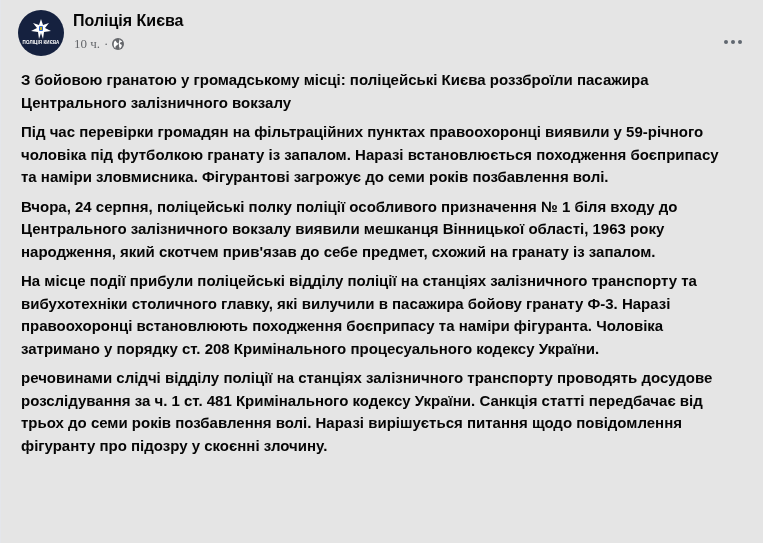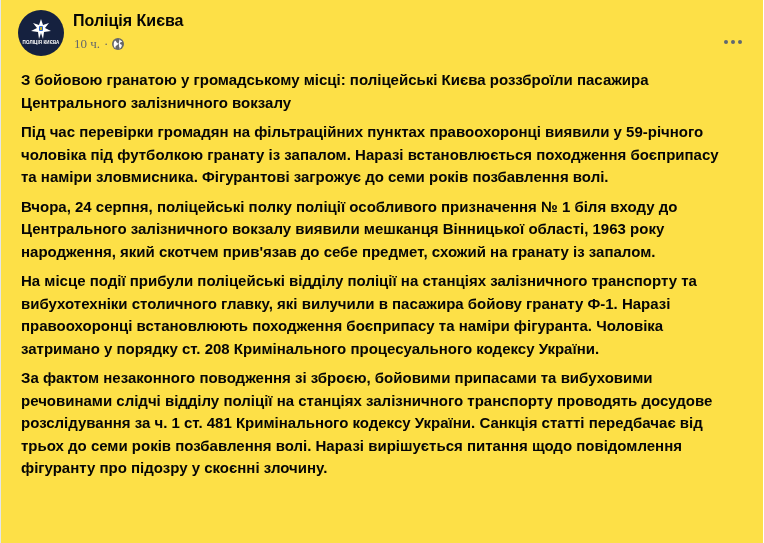--- a/index.html
+++ b/index.html
@@ -7,21 +7,21 @@
       width: 764px; height: 543px; overflow: hidden;
       background: #ffffff;
       font-family: "Liberation Sans", "DejaVu Sans", sans-serif;
       color: #050505;
     }
     .card {
       position: relative;
       width: 763px; height: 543px;
       border-left: 1px solid #e4e6eb;
       box-sizing: border-box;
-      background: #fde047;
+      background: #e5e5e5;
     }
     .header { position: absolute; left: 17px; top: 10px; height: 46px; width: 730px; }
     .avatar {
       position: absolute; left: 0; top: 0;
       width: 46px; height: 46px; border-radius: 50%;
       background: #15213f;
       display: flex; flex-direction: column; align-items: center; justify-content: center;
       overflow: hidden;
     }
     .avatar svg { display: block; margin-top: -2px; }
@@ -95,26 +95,25 @@
       <span class="line">чоловіка під футболкою гранату із запалом. Наразі встановлюється походження боєприпасу</span>
       <span class="line">та наміри зловмисника. Фігурантові загрожує до семи років позбавлення волі.</span>
     </p>
     <p class="para">
       <span class="line">Вчора, 24 серпня, поліцейські полку поліції особливого призначення № 1 біля входу до</span>
       <span class="line">Центрального залізничного вокзалу виявили мешканця Вінницької області, 1963 року</span>
       <span class="line">народження, який скотчем прив'язав до себе предмет, схожий на гранату із запалом.</span>
     </p>
     <p class="para">
       <span class="line">На місце події прибули поліцейські відділу поліції на станціях залізничного транспорту та</span>
-      <span class="line">вибухотехніки столичного главку, які вилучили в пасажира бойову гранату Ф-1. Наразі</span>
+      <span class="line">вибухотехніки столичного главку, які вилучили в пасажира бойову гранату Ф-3. Наразі</span>
       <span class="line">правоохоронці встановлюють походження боєприпасу та наміри фігуранта. Чоловіка</span>
       <span class="line">затримано у порядку ст. 208 Кримінального процесуального кодексу України.</span>
     </p>
     <p class="para">
-      <span class="line">За фактом незаконного поводження зі зброєю, бойовими припасами та вибуховими</span>
       <span class="line">речовинами слідчі відділу поліції на станціях залізничного транспорту проводять досудове</span>
       <span class="line">розслідування за ч. 1 ст. 481 Кримінального кодексу України. Санкція статті передбачає від</span>
       <span class="line">трьох до семи років позбавлення волі. Наразі вирішується питання щодо повідомлення</span>
       <span class="line">фігуранту про підозру у скоєнні злочину.</span>
     </p>
     <p class="para">
     </p>
   </div>
 </div>
 

